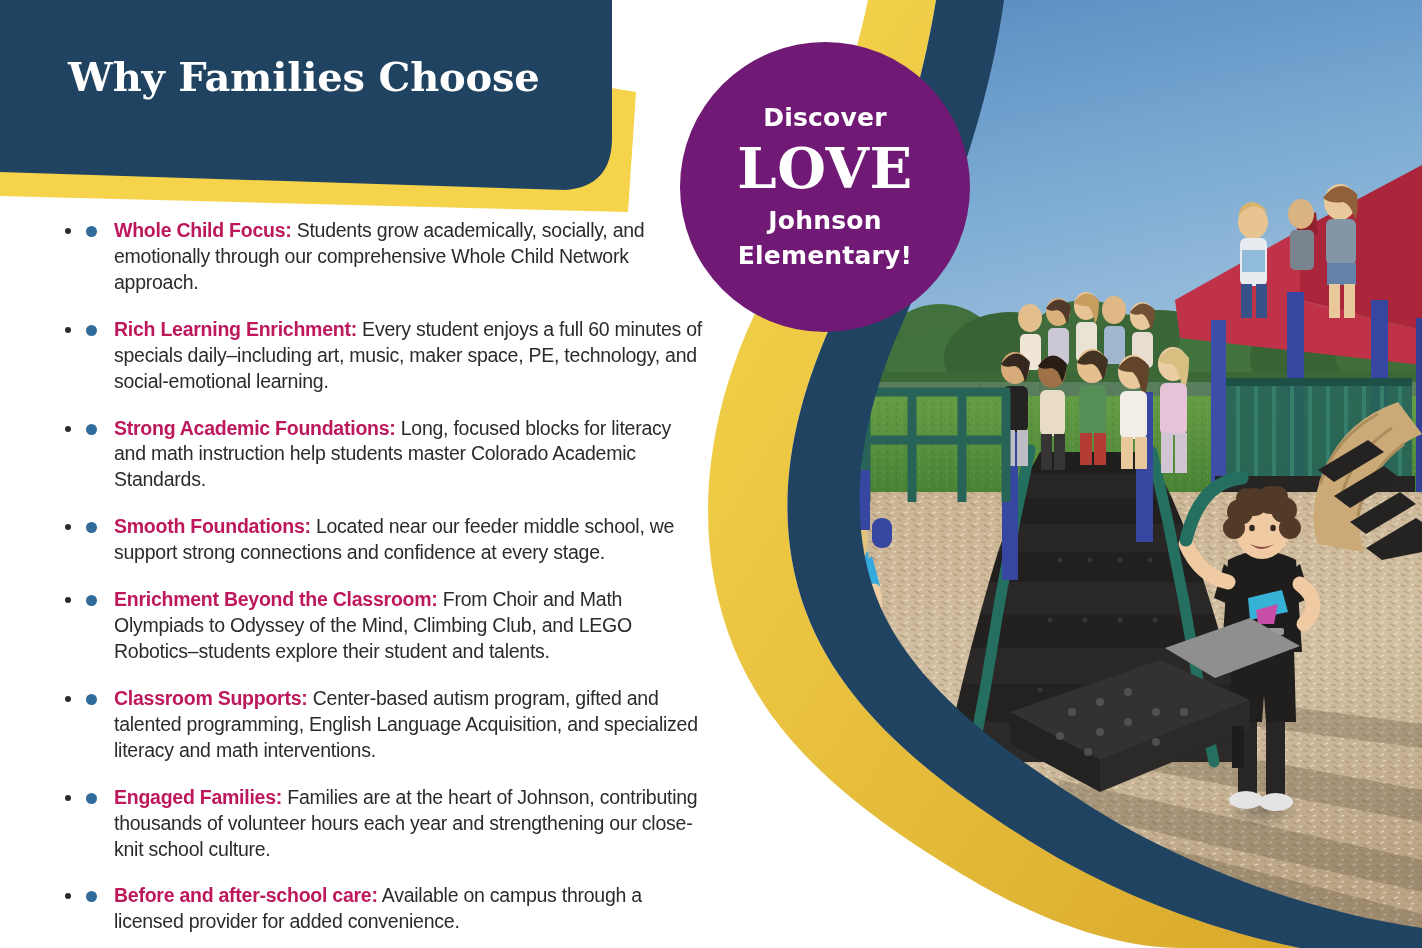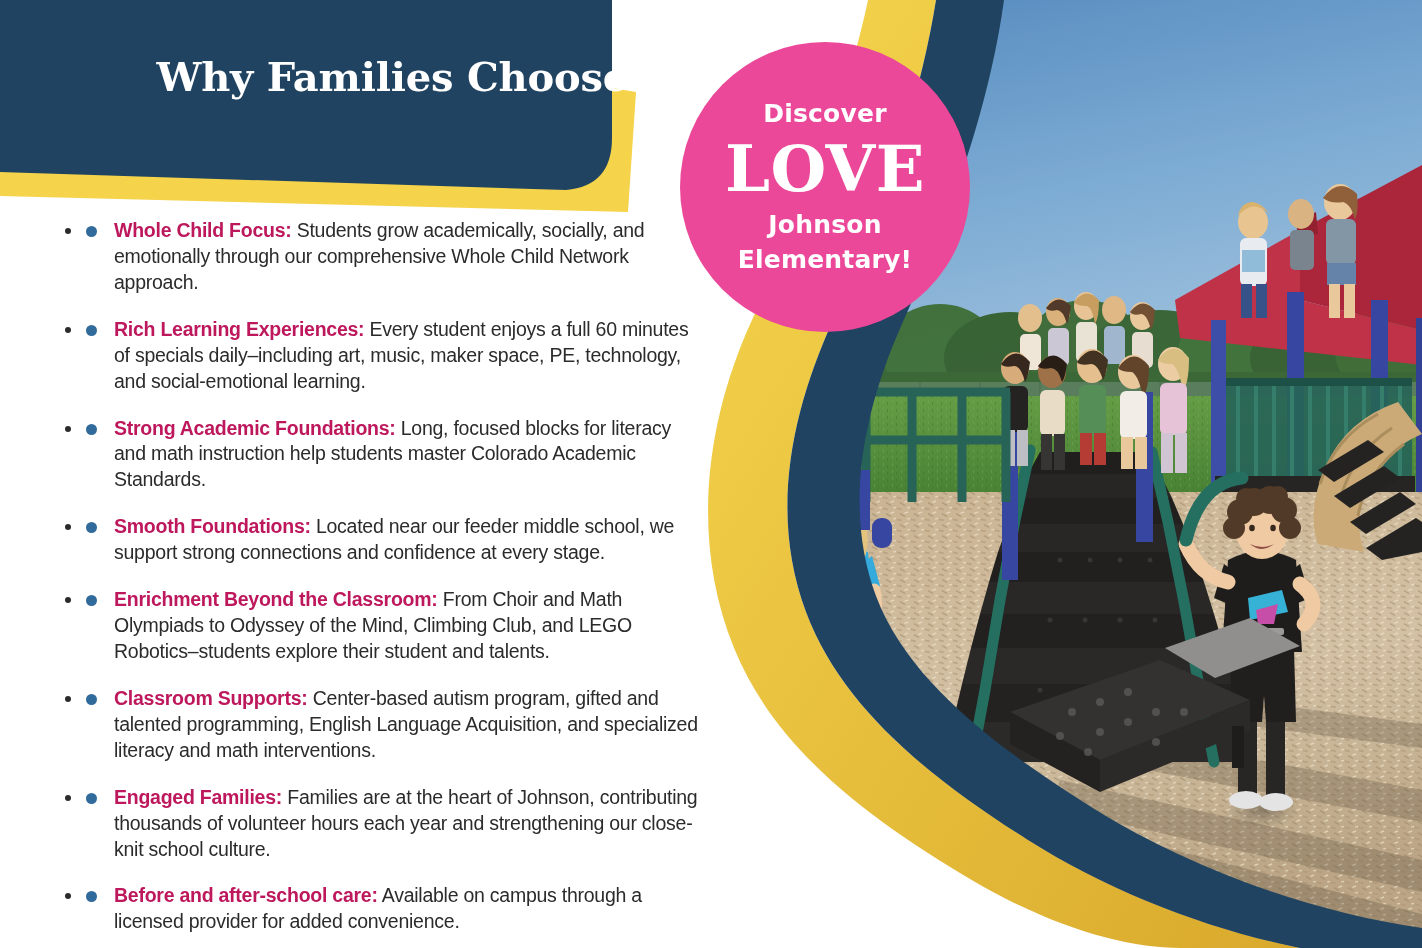--- a/index.html
+++ b/index.html
@@ -44,50 +44,50 @@
     left: 68px;
     top: 50px;
     width: 560px;
     color: #ffffff;
     font-family: "DejaVu Serif", serif;
     font-weight: 700;
     font-size: 40px;
     line-height: 1.33;
     letter-spacing: -0.2px;
   }
-  #header-title .line { display: block; white-space: nowrap; text-align: right; }
+  #header-title .line { display: block; white-space: nowrap; }
 
   
   #badge {
     position: absolute;
     left: 680px;
     top: 42px;
     width: 290px;
     height: 290px;
     border-radius: 50%;
-    background: #ec4899;
+    background: #701a75;
     z-index: 6;
     display: flex;
     flex-direction: column;
     align-items: center;
     justify-content: center;
     text-align: center;
     color: #ffffff;
   }
   #badge .b-sm {
     font-family: "DejaVu Sans", sans-serif;
     font-weight: 700;
     font-size: 25px;
     line-height: 1.42;
     letter-spacing: 0.2px;
   }
   #badge .b-love {
     font-family: "DejaVu Serif", serif;
     font-weight: 700;
-    font-size: 64px;
+    font-size: 56px;
     line-height: 1.02;
     letter-spacing: 0.5px;
     margin: 4px 0 6px 0;
   }
 
   
   #features {
     position: absolute;
     left: 84px;
     top: 218px;
@@ -540,21 +540,21 @@
 
   <div id="badge">
     <span class="b-sm">Discover</span>
     <span class="b-love">LOVE</span>
     <span class="b-sm">Johnson</span>
     <span class="b-sm">Elementary!</span>
   </div>
 
   <ul id="features">
       <li class="feature"><span class="dot" style="background: rgb(49, 107, 155);"></span><span class="lead">Whole Child Focus:</span><span class="rest"> Students grow academically, socially, and emotionally through our comprehensive Whole Child Network approach.</span></li>
-      <li class="feature"><span class="dot" style="background: rgb(49, 107, 155);"></span><span class="lead">Rich Learning Experiences:</span><span class="rest"> Every student enjoys a full 60 minutes of specials daily–including art, music, maker space, PE, technology, and social-emotional learning.</span></li>
+      <li class="feature"><span class="dot" style="background: rgb(49, 107, 155);"></span><span class="lead">Rich Learning Enrichment:</span><span class="rest"> Every student enjoys a full 60 minutes of specials daily–including art, music, maker space, PE, technology, and social-emotional learning.</span></li>
       <li class="feature"><span class="dot" style="background: rgb(49, 107, 155);"></span><span class="lead">Strong Academic Foundations:</span><span class="rest"> Long, focused blocks for literacy and math instruction help students master Colorado Academic Standards.</span></li>
       <li class="feature"><span class="dot" style="background: rgb(49, 107, 155);"></span><span class="lead">Smooth Foundations:</span><span class="rest"> Located near our feeder middle school, we support strong connections and confidence at every stage.</span></li>
       <li class="feature"><span class="dot" style="background: rgb(49, 107, 155);"></span><span class="lead">Enrichment Beyond the Classroom:</span><span class="rest"> From Choir and Math Olympiads to Odyssey of the Mind, Climbing Club, and LEGO Robotics–students explore their student and talents.</span></li>
       <li class="feature"><span class="dot" style="background: rgb(49, 107, 155);"></span><span class="lead">Classroom Supports:</span><span class="rest"> Center-based autism program, gifted and talented programming, English Language Acquisition, and specialized literacy and math interventions.</span></li>
       <li class="feature"><span class="dot" style="background: rgb(49, 107, 155);"></span><span class="lead">Engaged Families:</span><span class="rest"> Families are at the heart of Johnson, contributing thousands of volunteer hours each year and strengthening our close-knit school culture.</span></li>
       <li class="feature"><span class="dot" style="background: rgb(49, 107, 155);"></span><span class="lead">Before and after-school care:</span><span class="rest"> Available on campus through a licensed provider for added convenience.</span></li>
     </ul>
 
 </div>
 

